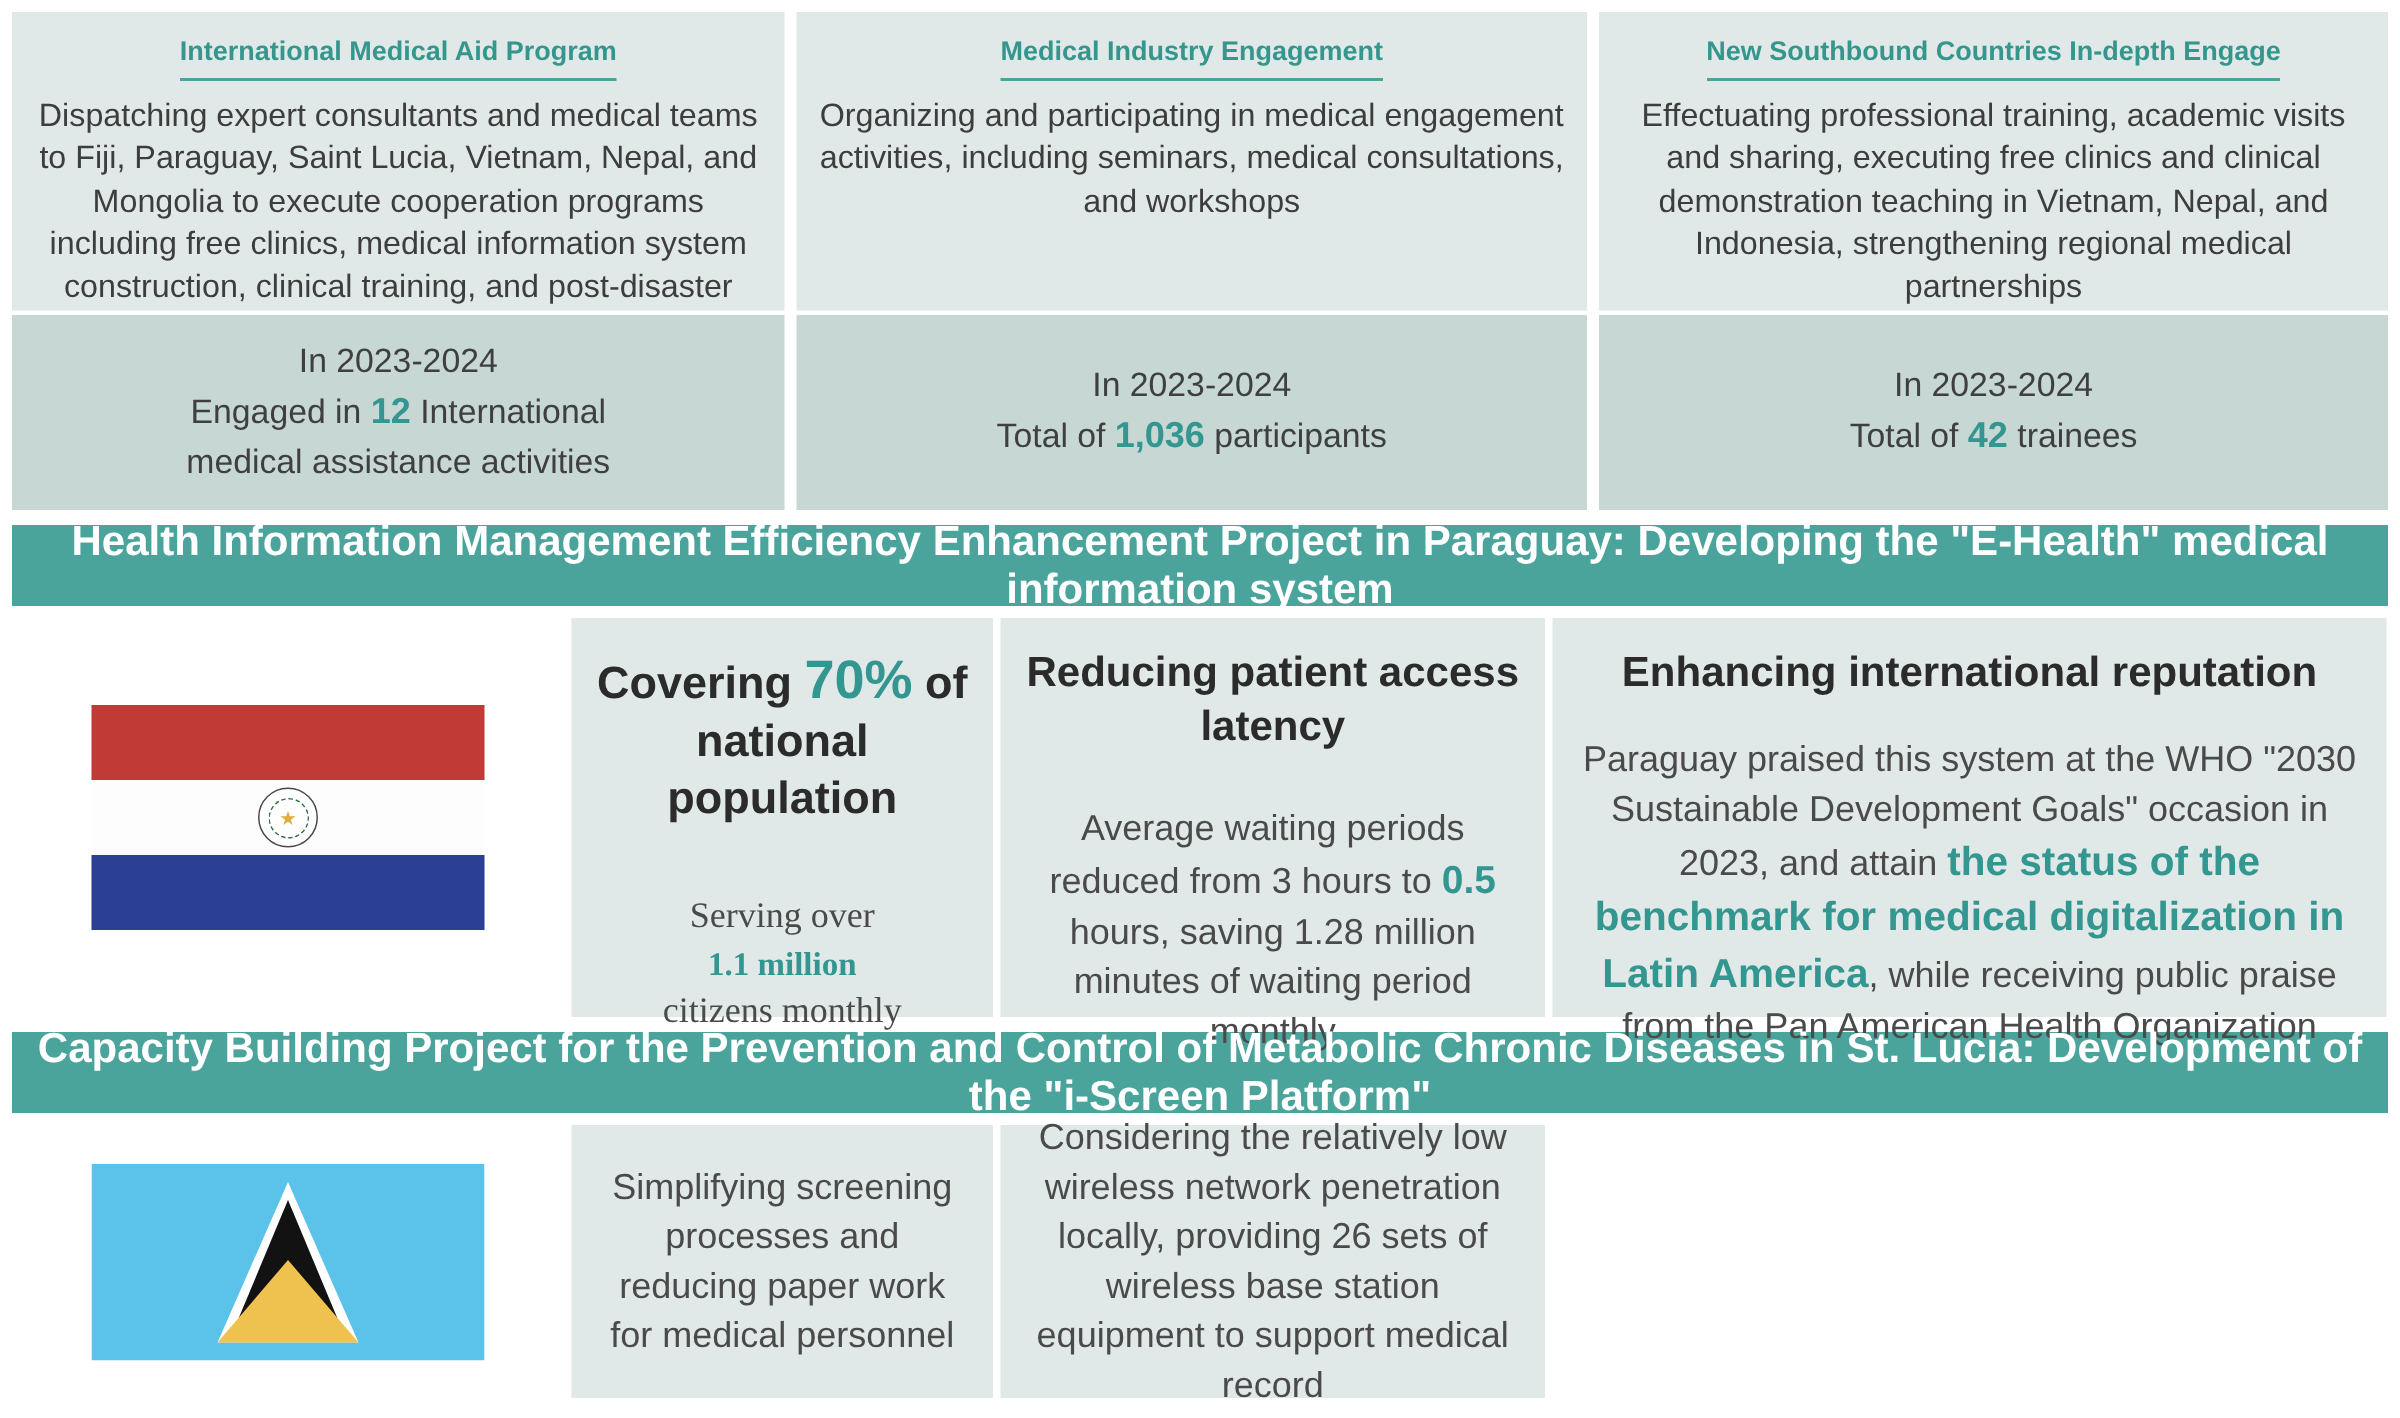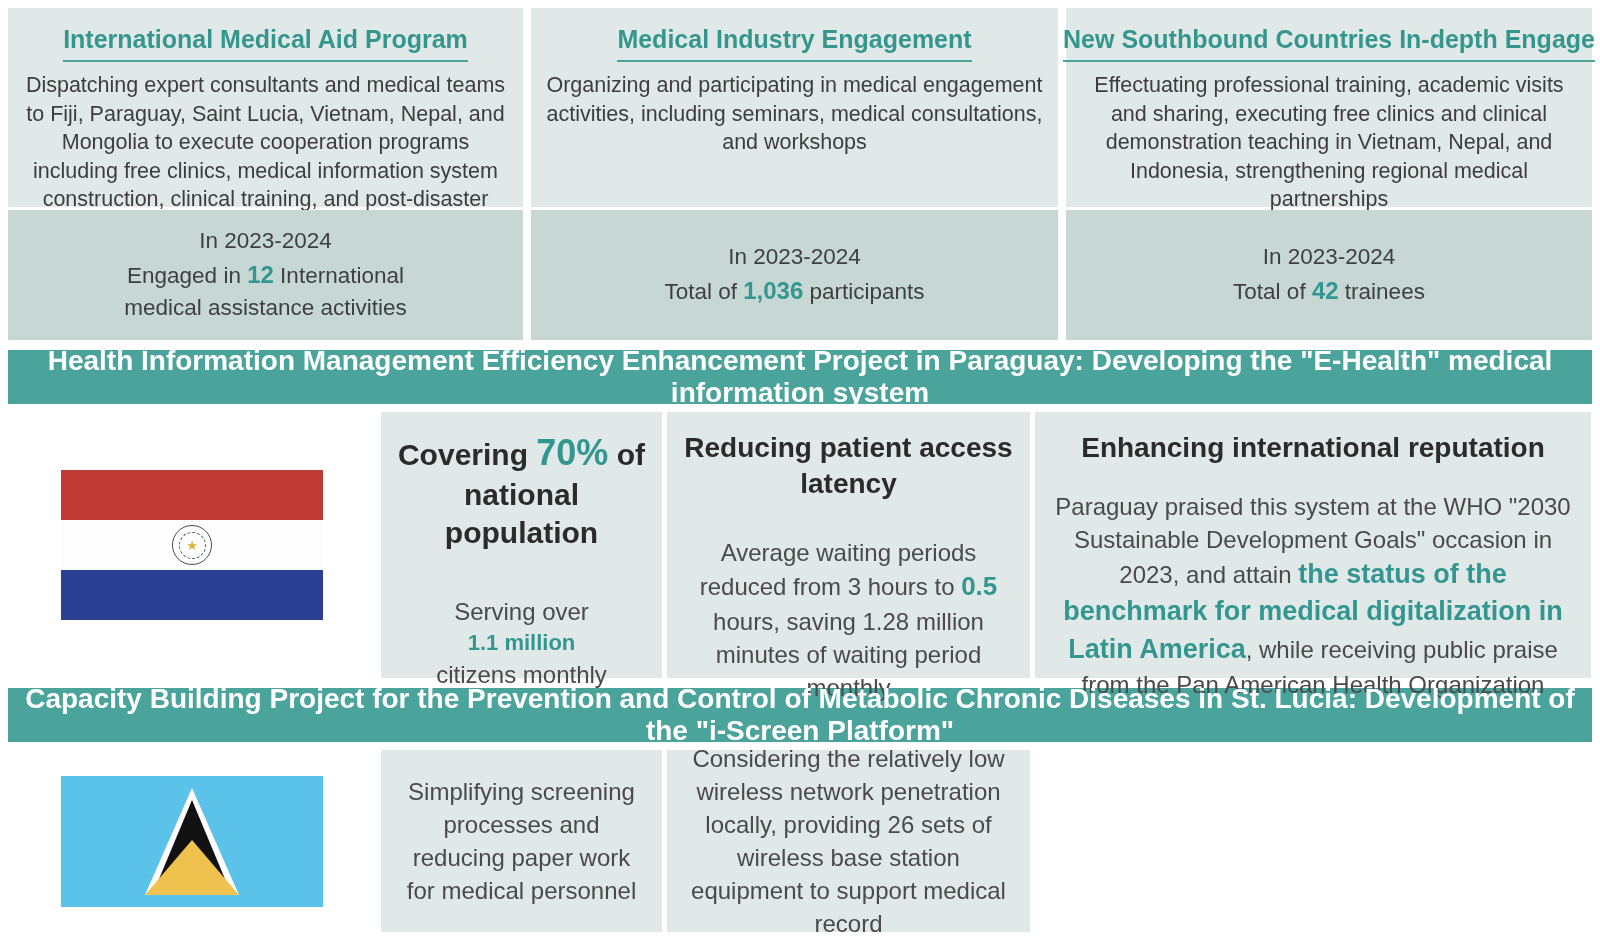--- a/index.html
+++ b/index.html
@@ -7,21 +7,21 @@
   body { font-family:"Liberation Sans","DejaVu Sans",sans-serif; width:1600px; height:945px; }
   .page { width:1600px; height:945px; background:#ffffff; padding:8px; }
 
   
   .row3 { display:grid; grid-template-columns:515px 527px 526px; column-gap:8px; }
   .program-card {
     background:#e0e9e7; height:199px; padding:16px 10px 10px 10px;
     display:flex; flex-direction:column; align-items:center; text-align:center;
   }
   .program-title {
-    color:#35968e; font-weight:bold; font-size:25px; line-height:1.2;
+    color:#35968e; font-weight:bold; font-size:18px; line-height:1.2;
     border-bottom:2px solid #4ba49c; padding-bottom:6px; margin-bottom:9px;
     display:inline-block; white-space:nowrap;
   }
   .program-desc { font-size:21.5px; color:#3d3d3d; line-height:1.33; }
 
   .stat-row { margin-top:3px; }
   .stat-card {
     background:#c6d7d4; height:130px; display:flex; flex-direction:column;
     align-items:center; justify-content:center; text-align:center;
     font-size:22.5px; color:#3f3f3f; line-height:1.45; padding:0 30px;
@@ -45,21 +45,21 @@
   }
   .pg-row .info-cell { height:266px; }
   .sl-row .info-cell { height:182px; justify-content:center; }
 
   .cell-heading { color:#2b2b2b; font-weight:bold; font-size:28px; line-height:1.28; }
   .cell-heading .accent { font-size:36px; }
   .cell-body { font-size:24px; color:#4a4a4a; line-height:1.38; }
   .cell-body .accent { font-size:26px; }
 
   .pg-col1 .cell-heading { font-size:30px; }
-  .pg-col1 .cell-body { margin-top:42px; }
+  .pg-col1 .cell-body { margin-top:42px;font-family:Liberation Serif, serif; }
   .pg-col1 .accent-big { display:block; font-size:22px; }
   .pg-col2 .cell-body { margin-top:34px; }
   .pg-col3 .cell-body { margin-top:24px; }
   .pg-col3 .cell-body .accent { font-size:27px; }
 
   
   .py-flag { width:262px; height:150px; display:flex; flex-direction:column; }
   .py-red   { height:50px; background:#c03a36; }
   .py-white { height:50px; background:#fdfdfd; display:flex; align-items:center; justify-content:center; }
   .py-blue  { height:50px; background:#2b4094; }

